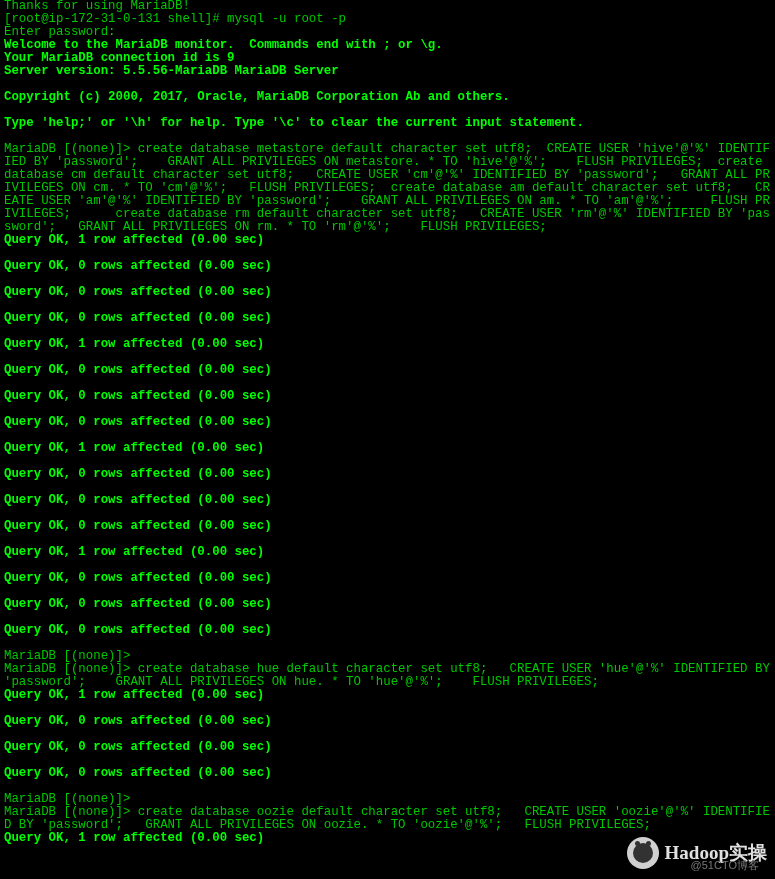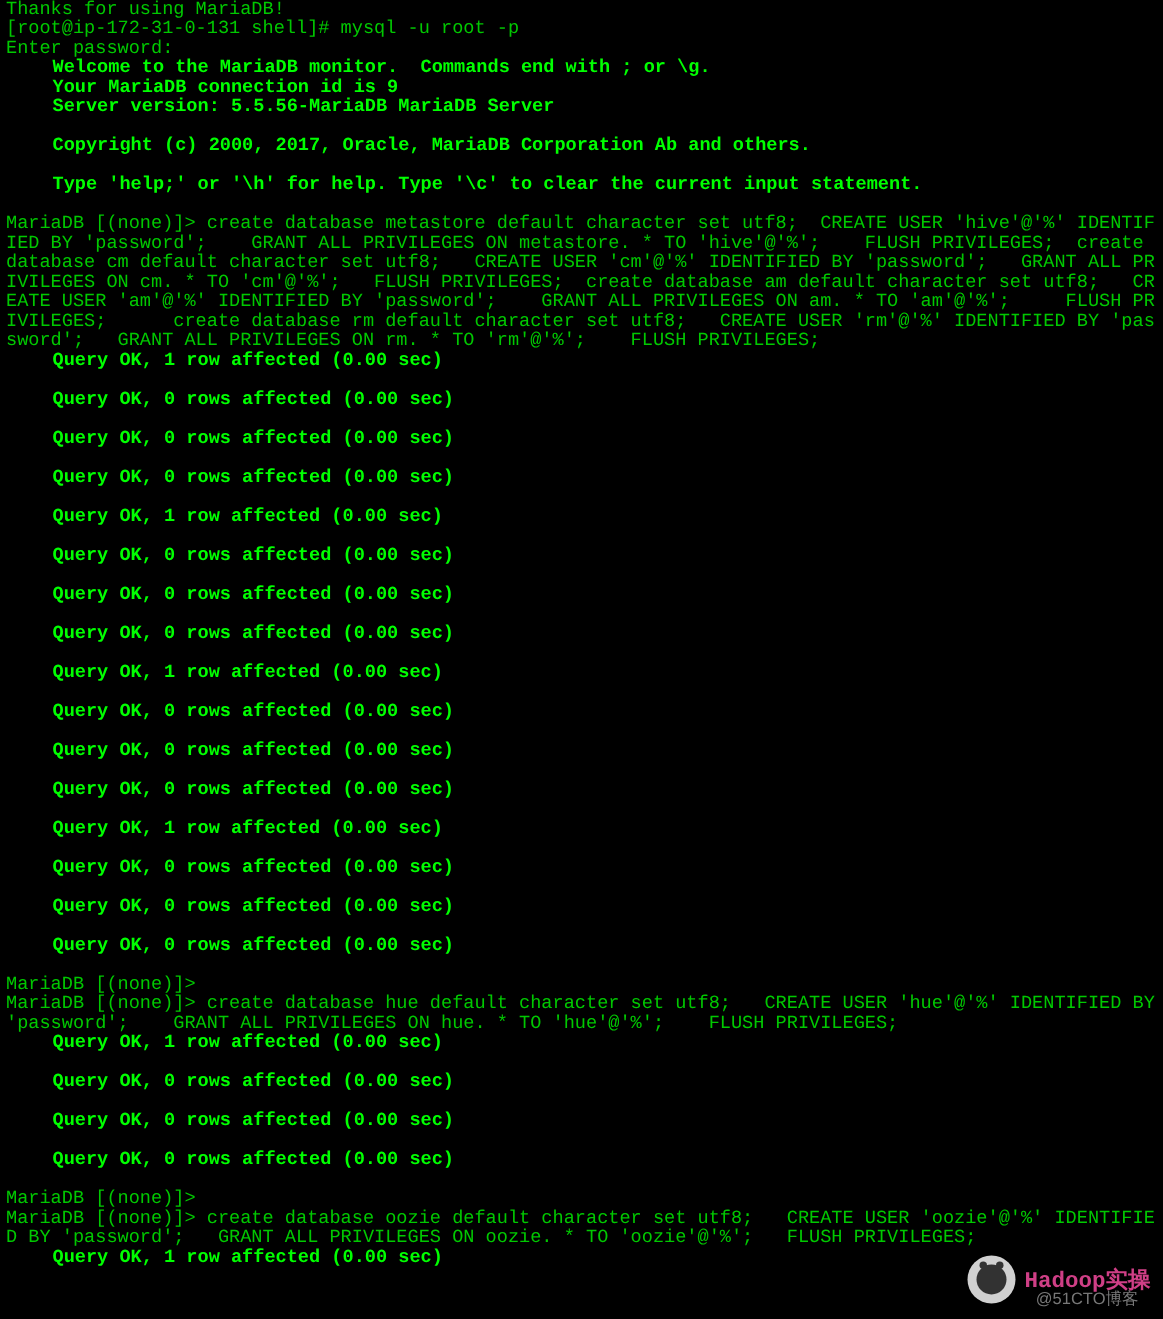--- a/index.html
+++ b/index.html
@@ -16,21 +16,21 @@
     height: 732px;
     padding: 0 4px;
     box-sizing: border-box;
     font-family: "Consolas", "Menlo", "Courier New", monospace;
     font-size: 12.4px;
     line-height: 13px;
     color: #00c800;
     white-space: pre-wrap;
     word-break: break-all;
   }
-  .bold { font-weight: bold; color: #00ff00; margin-left: 31px; }
+  .bold { font-weight: bold; color: #00ff00; }
   .normal { color: #00c800; }
   .watermark {
     position: absolute;
     right: 8px;
     bottom: 10px;
     display: flex;
     align-items: center;
     gap: 6px;
     opacity: 0.88;
     pointer-events: none;
@@ -56,23 +56,23 @@
     position: absolute;
     width: 5px;
     height: 5px;
     background: #3a3a3a;
     border-radius: 50%;
     top: -2px;
   }
   .wm-inner::before { left: 2px; }
   .wm-inner::after  { right: 2px; }
   .wm-text-cn {
-    color: #ec4899;
-    font-family: Liberation Mono, monospace;
-    font-size: 15px;
+    color: #ffffff;
+    font-family: Liberation Serif, serif;
+    font-size: 19px;
     font-weight: bold;
   }
   .wm-text-sub {
     position: absolute;
     right: 8px;
     bottom: -4px;
     font-family: "PingFang SC","Microsoft YaHei",sans-serif;
     font-size: 11px;
     color: #888;
     text-align: center;

